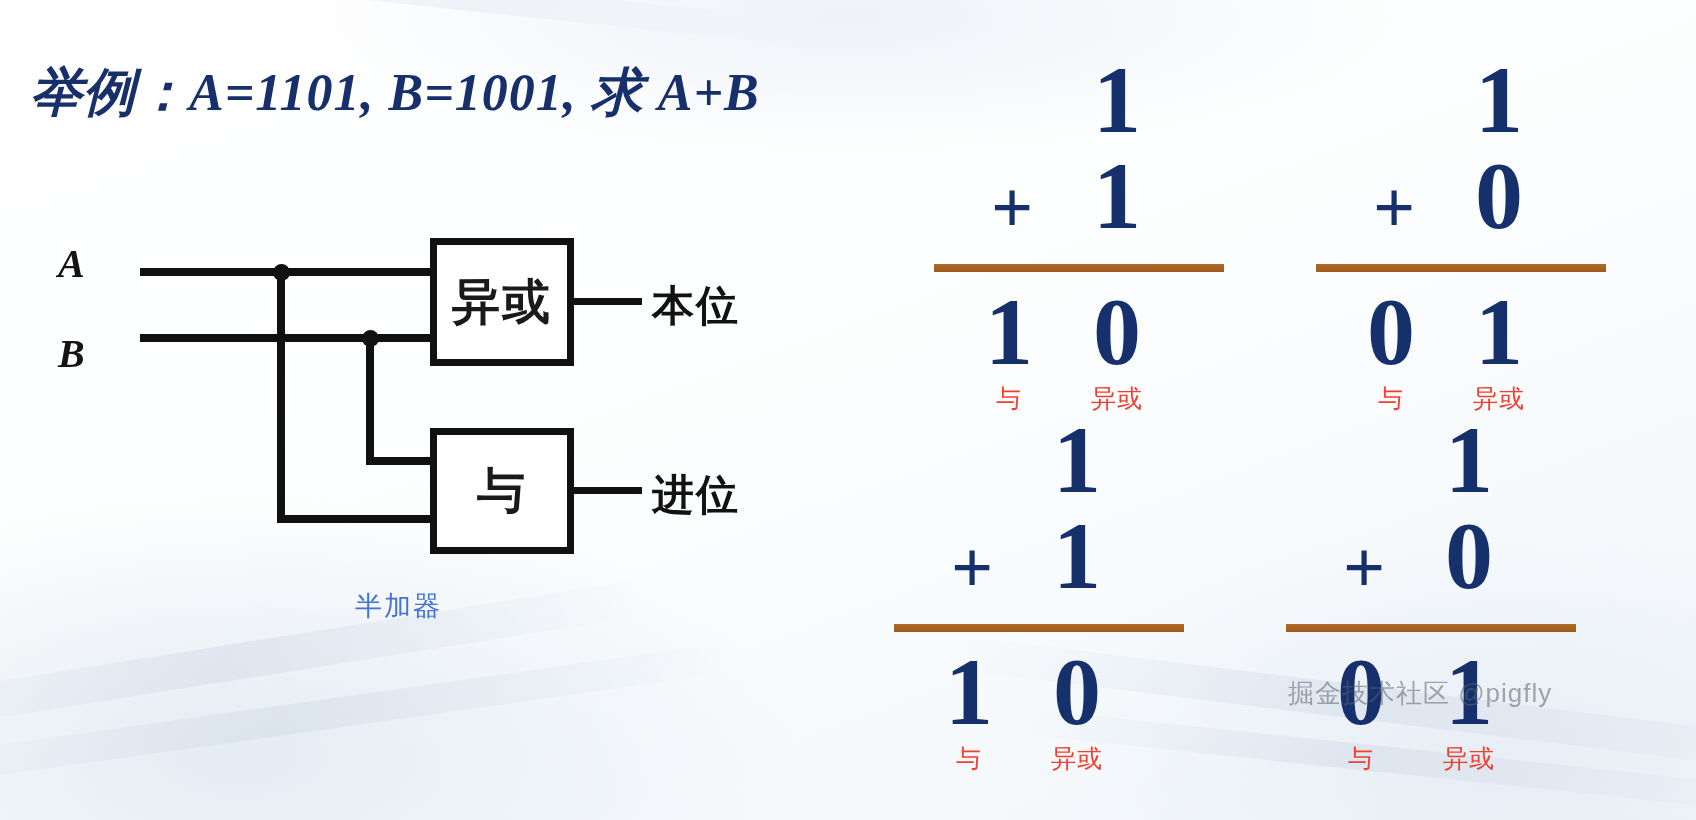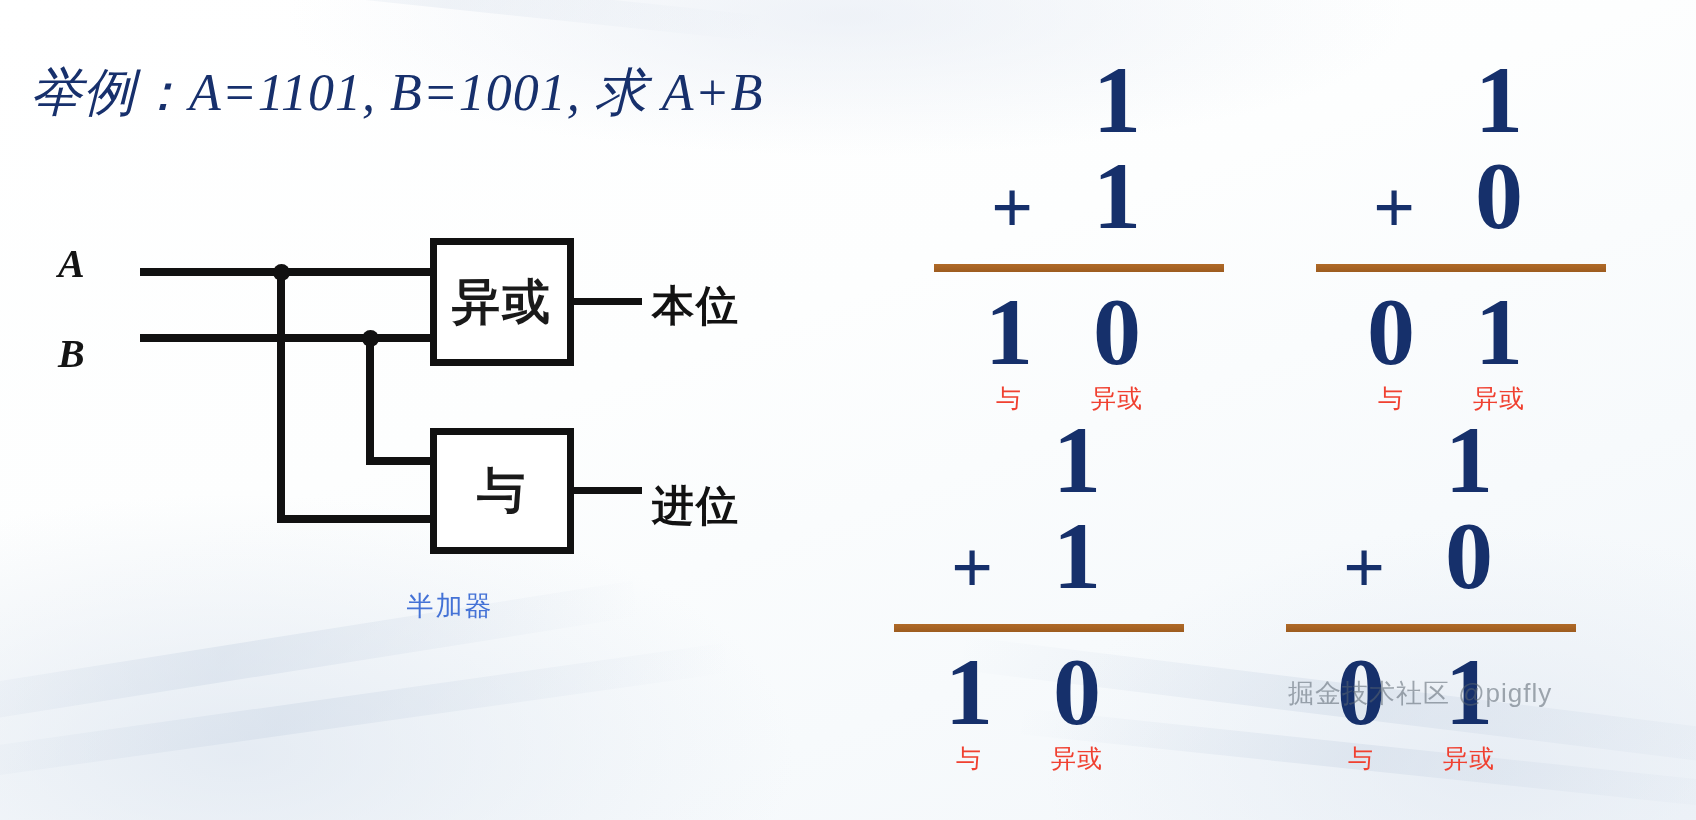--- a/index.html
+++ b/index.html
@@ -35,21 +35,21 @@
   .bg-band.b4 { left: 1020px; top: 748px; width: 760px; height: 26px; transform: rotate(6deg); }
   .bg-band.b5 { left: 200px;  top: -14px; width: 560px; height: 26px; transform: rotate(6deg); opacity:.6; }
 
   
   #title {
     position: absolute;
     left: 30px;
     top: 58px;
     font-family: "Liberation Serif", "DejaVu Serif", serif;
     font-style: italic;
-    font-weight: normal;
+    font-weight: bold;
     font-size: 52px;
     letter-spacing: 1px;
     color: #17306c;
     white-space: nowrap;
   }
 
   
   #circuit {
     position: absolute;
     left: 0px;
@@ -100,21 +100,21 @@
     width: 17px;
     height: 17px;
     border-radius: 50%;
     background: #111111;
   }
   #half-adder-caption {
     position: absolute;
     left: 355px;
     top: 378px;
     width: 190px;
-    text-align: center;
+    text-align: left;
     font-family: "Liberation Sans", "DejaVu Sans", sans-serif;
     font-size: 27px;
     color: #4472d6;
     letter-spacing: 2px;
   }
 
   
   .calc {
     position: absolute;
     width: 320px;
@@ -220,21 +220,21 @@
     </div>
 
     <div class="wire" style="left:574px; top:88px; width:68px; height:7px;"></div>
     <div class="out-label" style="left:652px; top:68px;">本位</div>
 
     <div class="gate-box" style="left:430px; top:218px; width:144px; height:126px;">
       <span class="gate-label">与</span>
     </div>
 
     <div class="wire" style="left:574px; top:277px; width:68px; height:7px;"></div>
-    <div class="out-label" style="left:652px; top:268px;">进位</div>
+    <div class="out-label" style="left:652px; top:257px;">进位</div>
 
     <div id="half-adder-caption">半加器</div>
   </div>
 
   <div class="calc" id="calc-tl">
     <div class="digit d-top">1</div>
     <div class="plus plus-sign">+</div>
     <div class="digit d-mid">1</div>
     <div class="rule"></div>
     <div class="digit d-carry">1</div>

